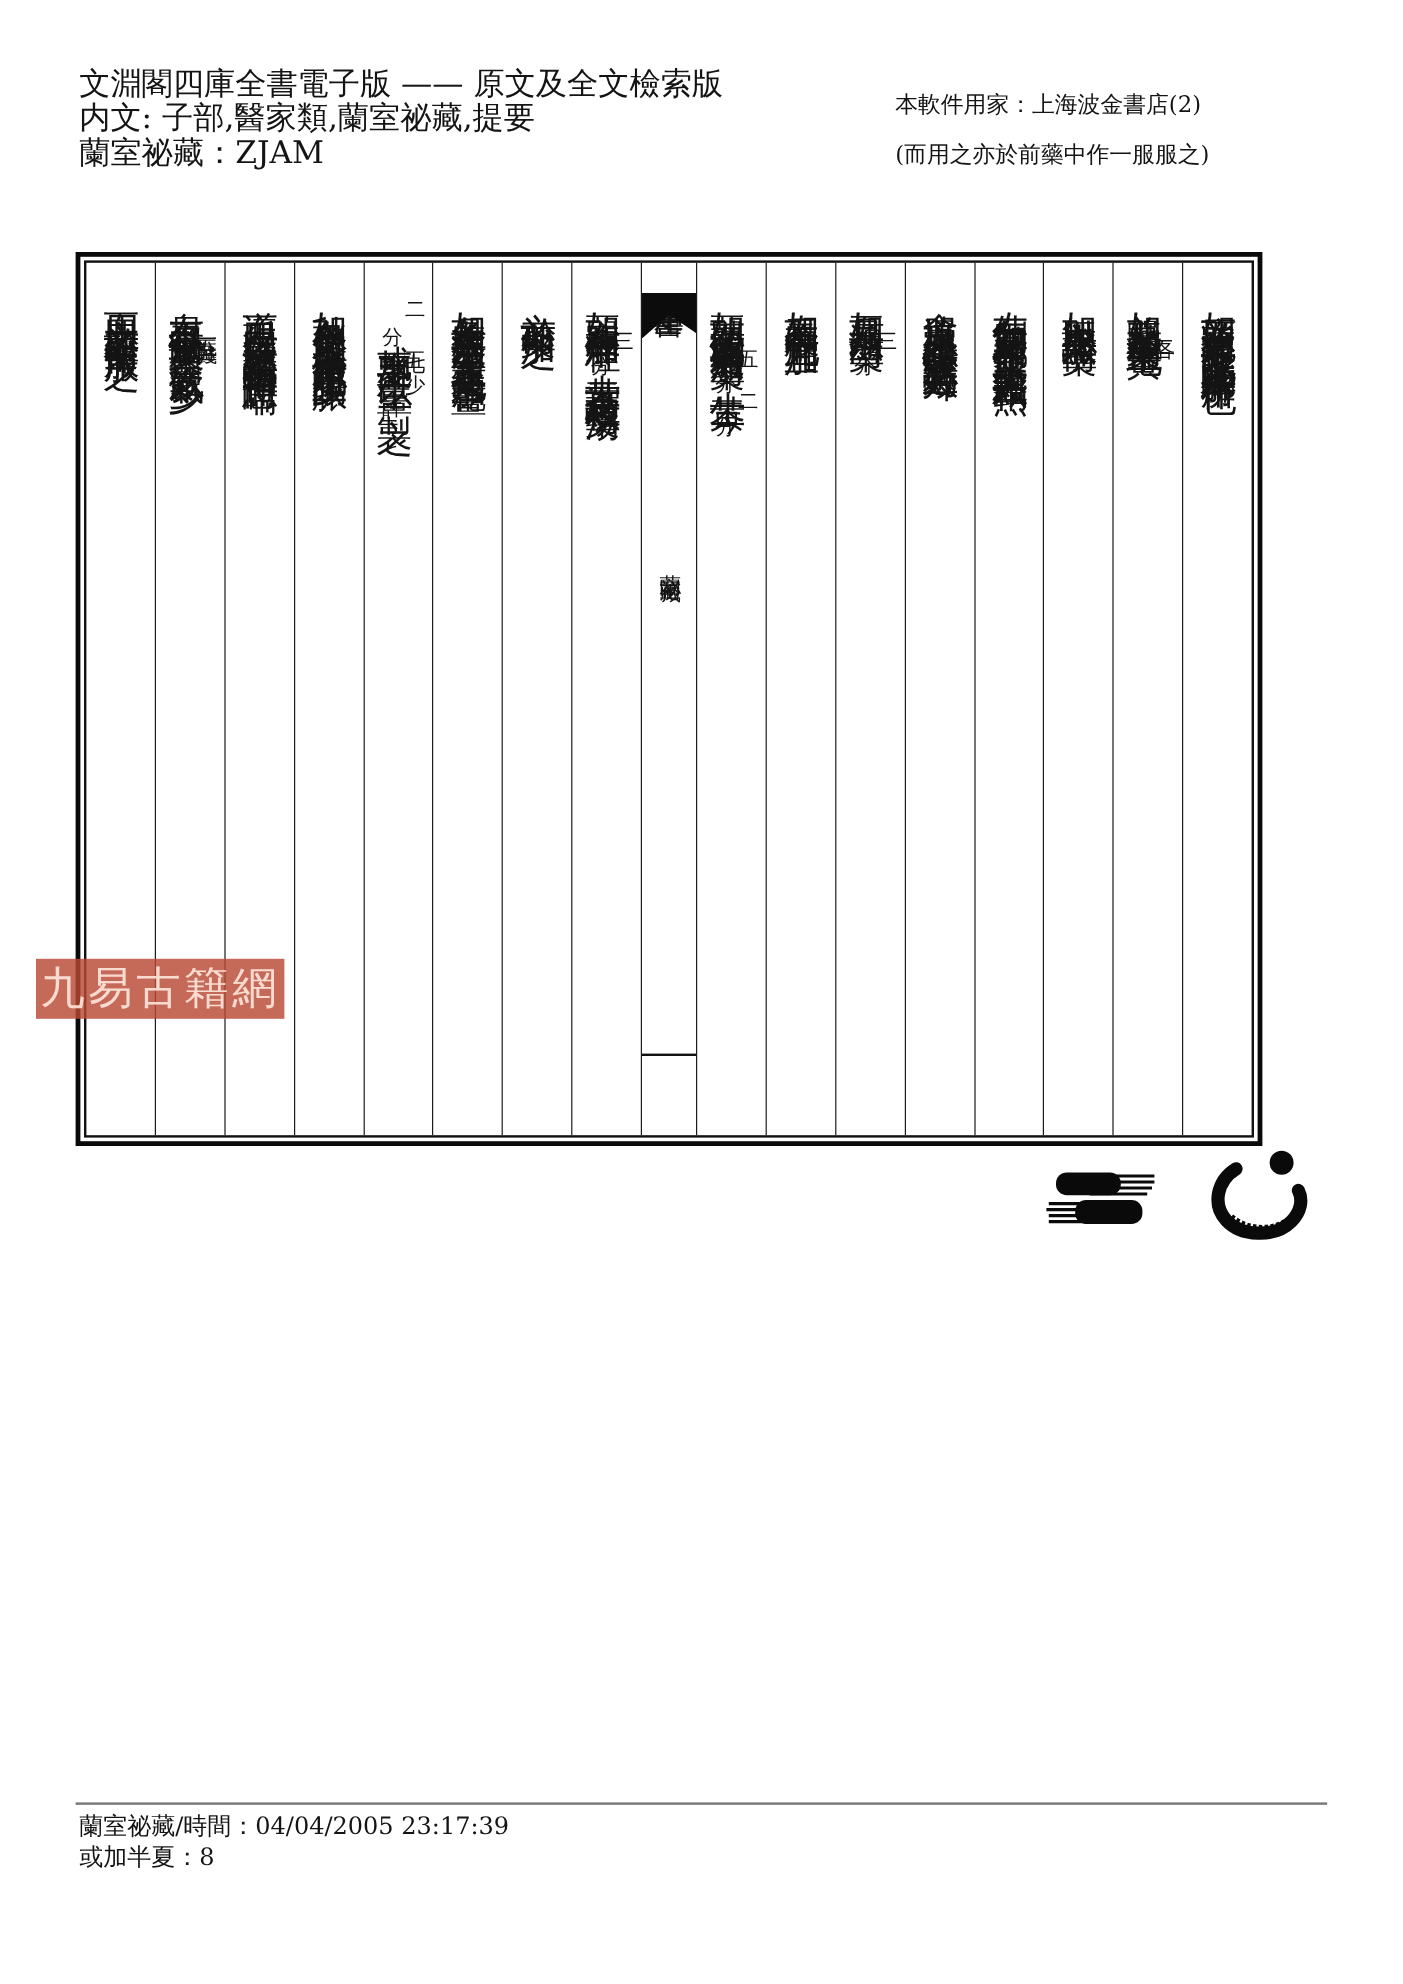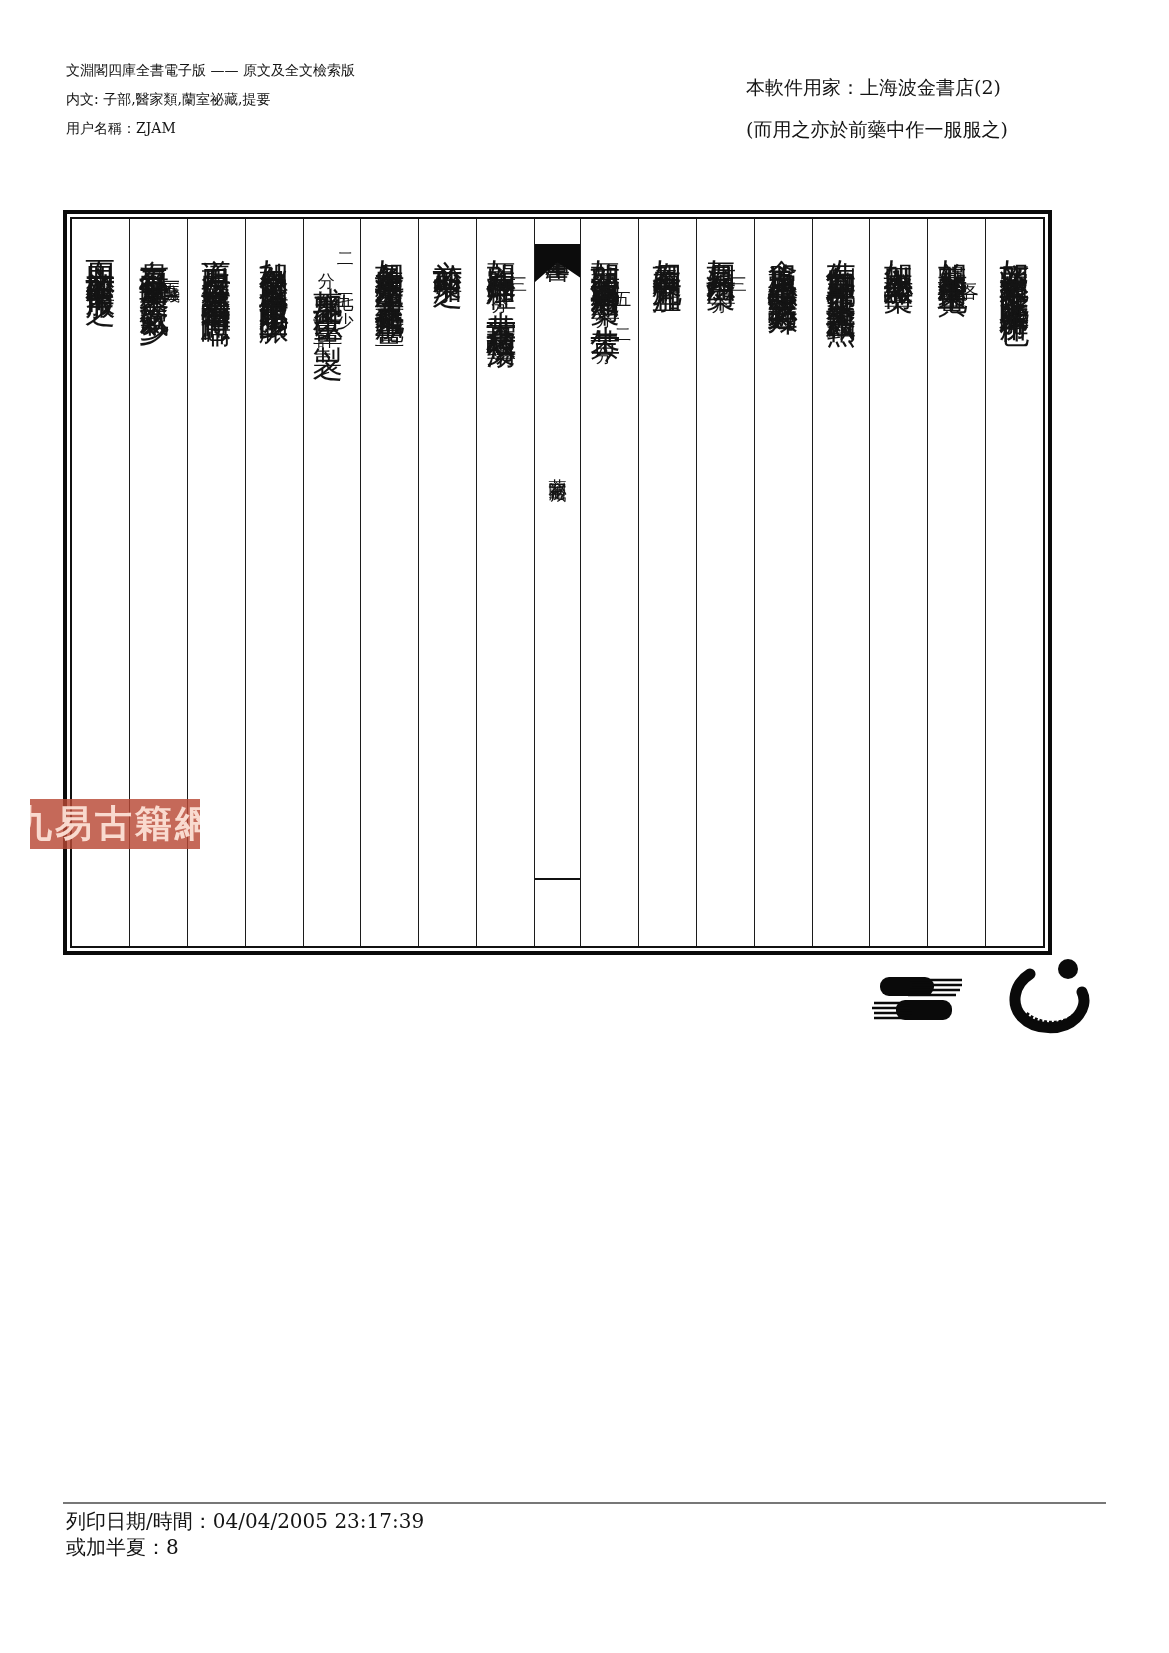--- a/index.html
+++ b/index.html
@@ -1,20 +1,20 @@
 <!DOCTYPE html>
 <html><head>
 <meta charset="utf-8">
 <style>
   html,body{margin:0;padding:0;background:#fff;}
   .page{position:relative;width:1169px;height:1653px;background:#ffffff;overflow:hidden;
         font-family:"DejaVu Serif","Liberation Serif",serif;color:#141414;}
 
   
-  .header-left{position:absolute;left:66px;top:56px;font-size:14px;line-height:29px;white-space:nowrap;}
+  .header-left{position:absolute;left:66px;top:56px;font-size:26px;line-height:29px;white-space:nowrap;}
   .header-right{position:absolute;left:746px;top:66px;font-size:19px;line-height:42px;white-space:nowrap;}
 
   
   .frame{position:absolute;left:63px;top:210px;width:989px;height:745px;
          border:4px solid #0a0a0a;box-sizing:border-box;background:#fff;}
   .frame-inner{position:absolute;inset:3px;border:2px solid #111;box-sizing:border-box;
                display:flex;flex-direction:row-reverse;}
   .col{flex:1 1 0;border-left:1px solid #1c1c1c;box-sizing:border-box;
        display:flex;justify-content:center;align-items:flex-start;overflow:hidden;}
   .col:last-child{border-left:none;}
@@ -28,42 +28,42 @@
 
   
   .col.center{flex:0 0 46px;display:flex;flex-direction:column;align-items:center;}
   .center-title{writing-mode:vertical-rl;font-size:25px;letter-spacing:2px;margin-top:8px;text-orientation:upright;}
   .fishtail{width:100%;height:38px;background:#0c0c0c;margin-top:5px;
             clip-path:polygon(0 0,100% 0,100% 88%,50% 48%,0 100%);}
   .center-subtitle{writing-mode:vertical-rl;font-size:18px;letter-spacing:2px;margin-top:182px;text-orientation:upright;}
   .center-line{margin-top:auto;margin-bottom:66px;width:100%;border-top:2px solid #111;}
 
   
-  .watermark{position:absolute;left:30px;top:799px;width:170px;height:50px;z-index:6;
+  .watermark{position:absolute;left:30px;top:799px;width:207px;height:50px;z-index:6;
              background:rgba(184,72,52,0.82);color:rgba(252,224,214,0.95);
-             font-size:37px;font-weight:bold;letter-spacing:3px;
+             font-size:37px;font-weight:normal;letter-spacing:3px;
              display:flex;align-items:center;justify-content:center;overflow:hidden;white-space:nowrap;}
 
   
   .logo-books{position:absolute;left:866px;top:972px;}
   .logo-swirl{position:absolute;left:1000px;top:952px;}
 
   
   .footer-rule{position:absolute;left:63px;top:1502px;width:1043px;border-top:2px solid #777;}
   .footer{position:absolute;left:66px;top:1508px;font-size:20px;line-height:26px;white-space:nowrap;}
 </style>
 </head>
 <body>
 
 <div class="page">
 
   <div class="header-left">
     <div>文淵閣四庫全書電子版 —— 原文及全文檢索版</div>
     <div>内文: 子部,醫家類,蘭室祕藏,提要</div>
-    <div><span>用户名稱：</span><span>ZJAM</span></div>
+    <div><span>蘭室祕藏：</span><span>ZJAM</span></div>
   </div>
   <div class="header-right">
     <div>本軟件用家：上海波金書店(2)</div>
     <div>(而用之亦於前藥中作一服服之)</div>
   </div>
 
   <div class="frame">
     <div class="frame-inner">
         <div class="col">
           <div class="run"><span>如痰厥頭痛非半夏不能除此足太陰脾邪所作也</span></div>
@@ -145,17 +145,17 @@
   <span class="logo-swirl">
     <svg width="92" height="92" viewBox="0 0 92 92">
       <circle cx="68" cy="17" r="10" fill="#0a0a0a"></circle>
       <path d="M30,22 C14,32 10,52 22,65 C34,78 62,80 76,66 C84,58 86,48 82,40" fill="none" stroke="#0a0a0a" stroke-width="11" stroke-linecap="round"></path>
       <path d="M26,62 C40,74 62,74 74,64" fill="none" stroke="#0a0a0a" stroke-width="5" stroke-dasharray="3 2"></path>
     </svg>
   </span>
 
   <div class="footer-rule"></div>
   <div class="footer">
-    <div><span>列印日期/時間：</span><span>04/04/2005 23:17:39</span></div>
+    <div><span>蘭室祕藏/時間：</span><span>04/04/2005 23:17:39</span></div>
     <div><span>或加半夏：</span><span>8</span></div>
   </div>
 
 </div>
 
 </body></html>

